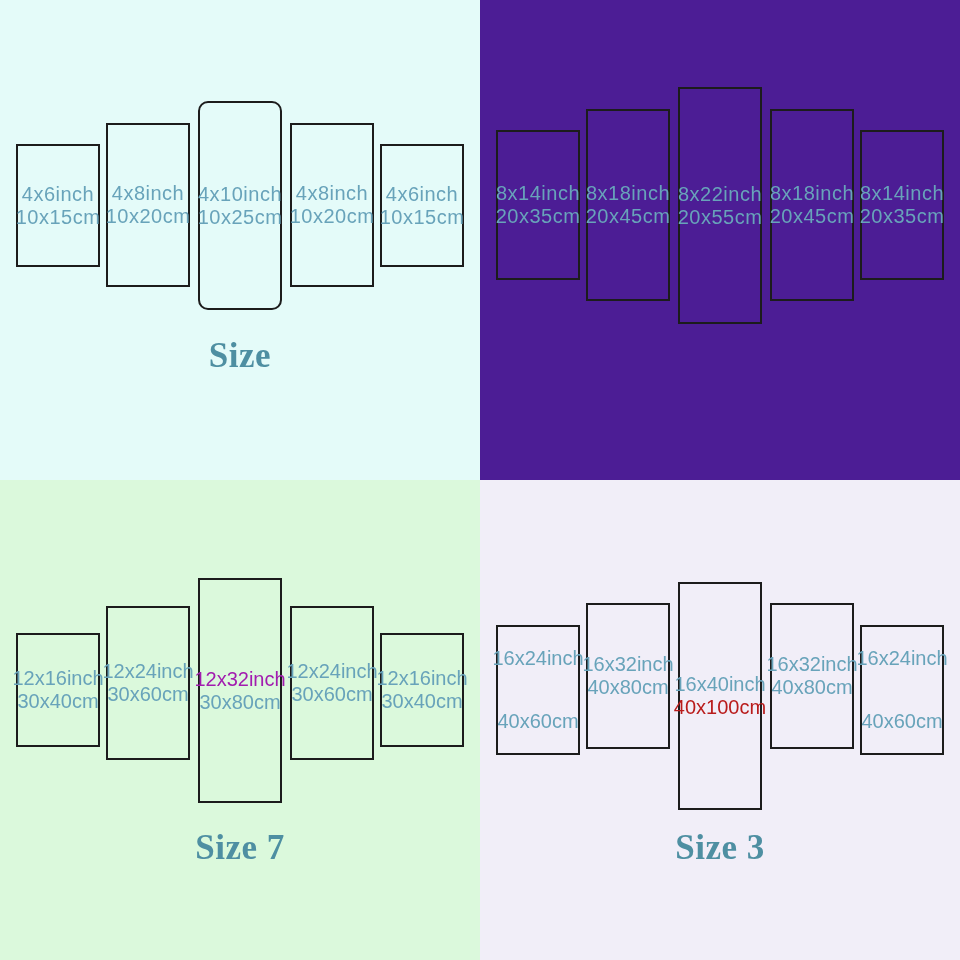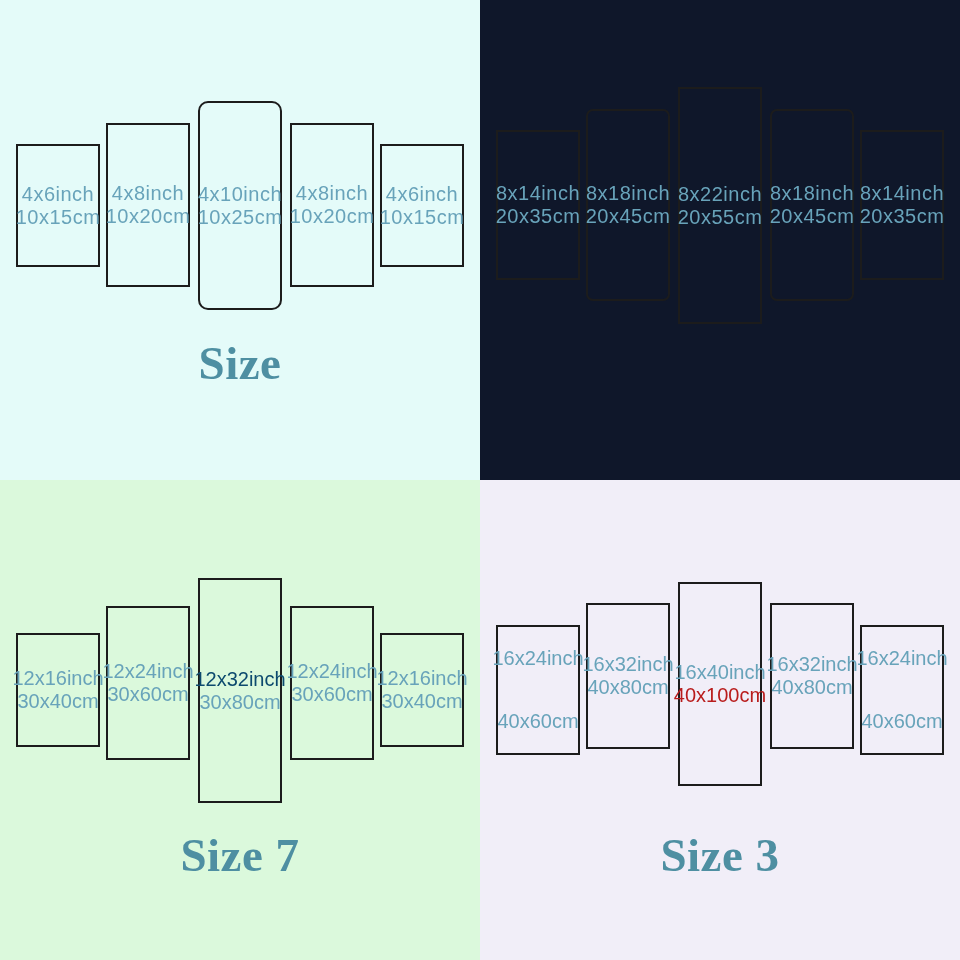--- a/index.html
+++ b/index.html
@@ -37,39 +37,39 @@
   .p3 { left: 198px; width: 84px; }
   .p4 { left: 290px; width: 84px; }
   .p5 { left: 380px; width: 84px; }
 
   
   .q0 .p1, .q0 .p5 { top: 144px; height: 123px; }
   .q0 .p2, .q0 .p4 { top: 123px; height: 164px; }
   .q0 .p3          { top: 101px; height: 209px; }
 
   .q1 .p1, .q1 .p5 { top: 130px; height: 150px; }
-  .q1 .p2, .q1 .p4 { top: 109px; height: 192px; border-radius: 7px; }
+  .q1 .p2, .q1 .p4 { top: 109px; height: 192px; }
   .q1 .p3          { top: 87px;  height: 237px; }
 
   .q2 .p1, .q2 .p5 { top: 153px; height: 114px; }
   .q2 .p2, .q2 .p4 { top: 126px; height: 154px; }
   .q2 .p3          { top: 98px;  height: 225px; }
 
   .q3 .p1, .q3 .p5 { top: 145px; height: 130px; gap: 40px; }
   .q3 .p2, .q3 .p4 { top: 123px; height: 146px; }
-  .q3 .p3          { top: 102px; height: 204px; }
+  .q3 .p3          { top: 102px; height: 228px; }
 
   .quad-title {
     position: absolute;
     left: 0; right: 0;
     margin: 0;
     text-align: center;
     font-family: "Liberation Serif", serif;
     font-weight: bold;
-    font-size: 47px;
+    font-size: 35px;
     letter-spacing: 0.5px;
     color: #4e8fa2;
   }
   .row-top .quad-title    { top: 336px; }
   .row-bottom .quad-title { top: 348px; }
 </style>
 </head>
 <body>
 
 <div class="page">
@@ -91,21 +91,21 @@
       <span class="panel-label" style="color: rgb(104, 163, 186);">4x8inch</span>
       <span class="panel-label" style="color: rgb(104, 163, 186);">10x20cm</span>
     </div>
     <div class="panel p5" style="border-color: rgb(28, 28, 28);">
       <span class="panel-label" style="color: rgb(104, 163, 186);">4x6inch</span>
       <span class="panel-label" style="color: rgb(104, 163, 186);">10x15cm</span>
     </div>
     <h2 class="quad-title" style="color: rgb(78, 143, 162);">Size</h2>
   </section>
 
-  <section class="quad q1 row-top" style="background: #0f172a;">
+  <section class="quad q1 row-top" style="background: #4c1d95;">
     <div class="panel p1" style="border-color: rgb(28, 28, 28);">
       <span class="panel-label" style="color: rgb(104, 163, 186);">8x14inch</span>
       <span class="panel-label" style="color: rgb(104, 163, 186);">20x35cm</span>
     </div>
     <div class="panel p2" style="border-color: rgb(28, 28, 28);">
       <span class="panel-label" style="color: rgb(104, 163, 186);">8x18inch</span>
       <span class="panel-label" style="color: rgb(104, 163, 186);">20x45cm</span>
     </div>
     <div class="panel p3" style="border-color: rgb(28, 28, 28);">
       <span class="panel-label" style="color: rgb(104, 163, 186);">8x22inch</span>
@@ -124,21 +124,21 @@
   <section class="quad q2 row-bottom" style="background: rgb(219, 249, 220);">
     <div class="panel p1" style="border-color: rgb(28, 28, 28);">
       <span class="panel-label" style="color: rgb(104, 163, 186);">12x16inch</span>
       <span class="panel-label" style="color: rgb(104, 163, 186);">30x40cm</span>
     </div>
     <div class="panel p2" style="border-color: rgb(28, 28, 28);">
       <span class="panel-label" style="color: rgb(104, 163, 186);">12x24inch</span>
       <span class="panel-label" style="color: rgb(104, 163, 186);">30x60cm</span>
     </div>
     <div class="panel p3" style="border-color: rgb(28, 28, 28);">
-      <span class="panel-label" style="color: #0c4a6e;">12x32inch</span>
+      <span class="panel-label" style="color: #a21caf;">12x32inch</span>
       <span class="panel-label" style="color: rgb(104, 163, 186);">30x80cm</span>
     </div>
     <div class="panel p4" style="border-color: rgb(28, 28, 28);">
       <span class="panel-label" style="color: rgb(104, 163, 186);">12x24inch</span>
       <span class="panel-label" style="color: rgb(104, 163, 186);">30x60cm</span>
     </div>
     <div class="panel p5" style="border-color: rgb(28, 28, 28);">
       <span class="panel-label" style="color: rgb(104, 163, 186);">12x16inch</span>
       <span class="panel-label" style="color: rgb(104, 163, 186);">30x40cm</span>
     </div>

